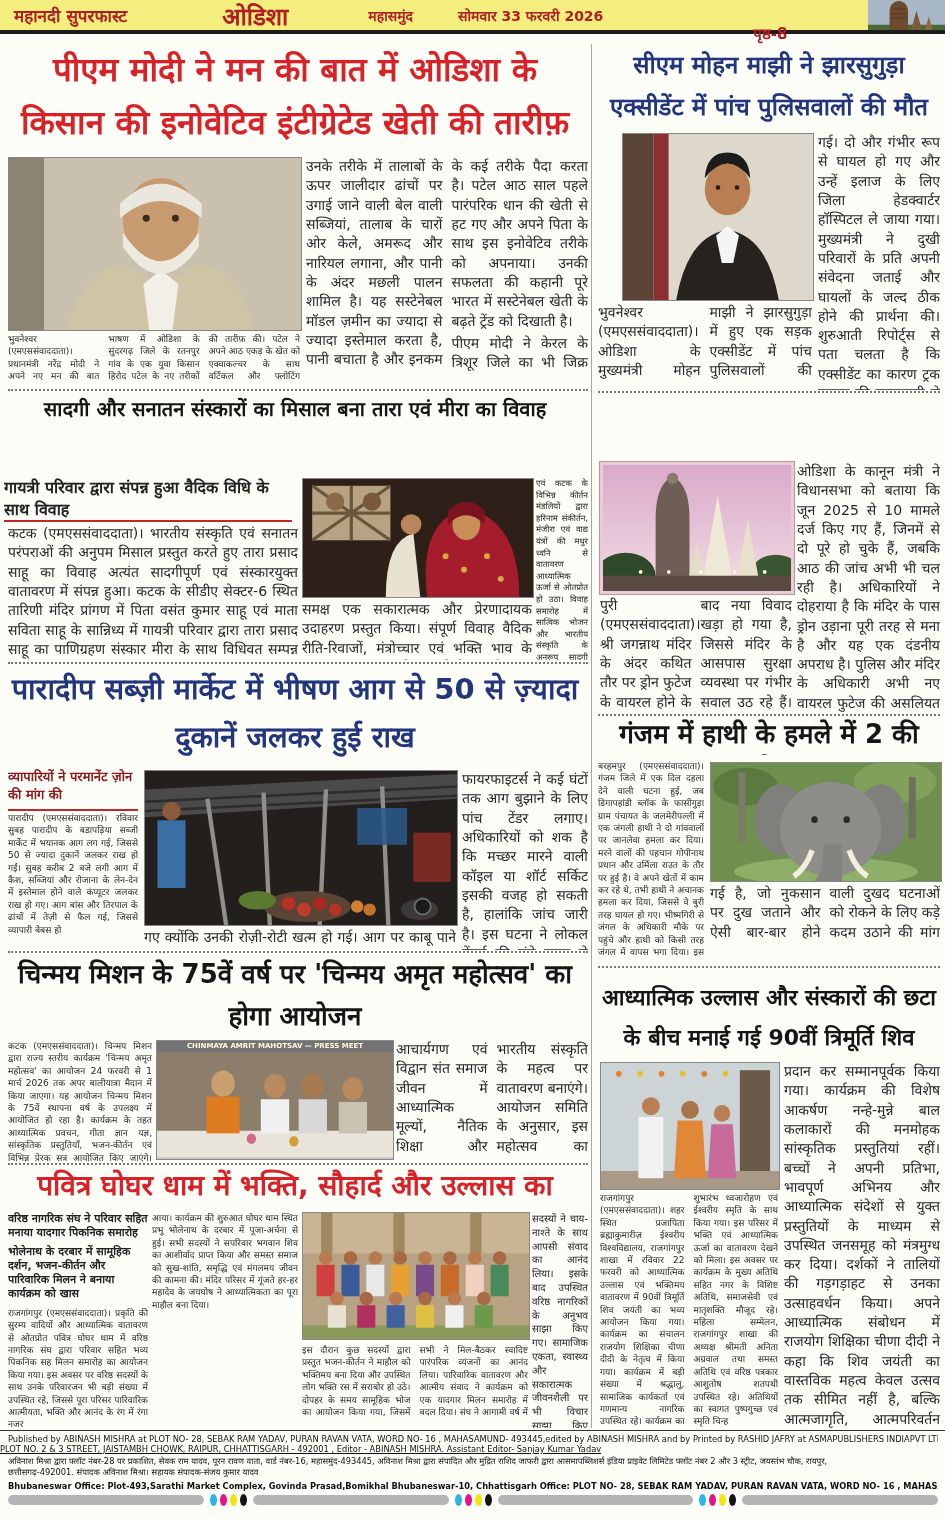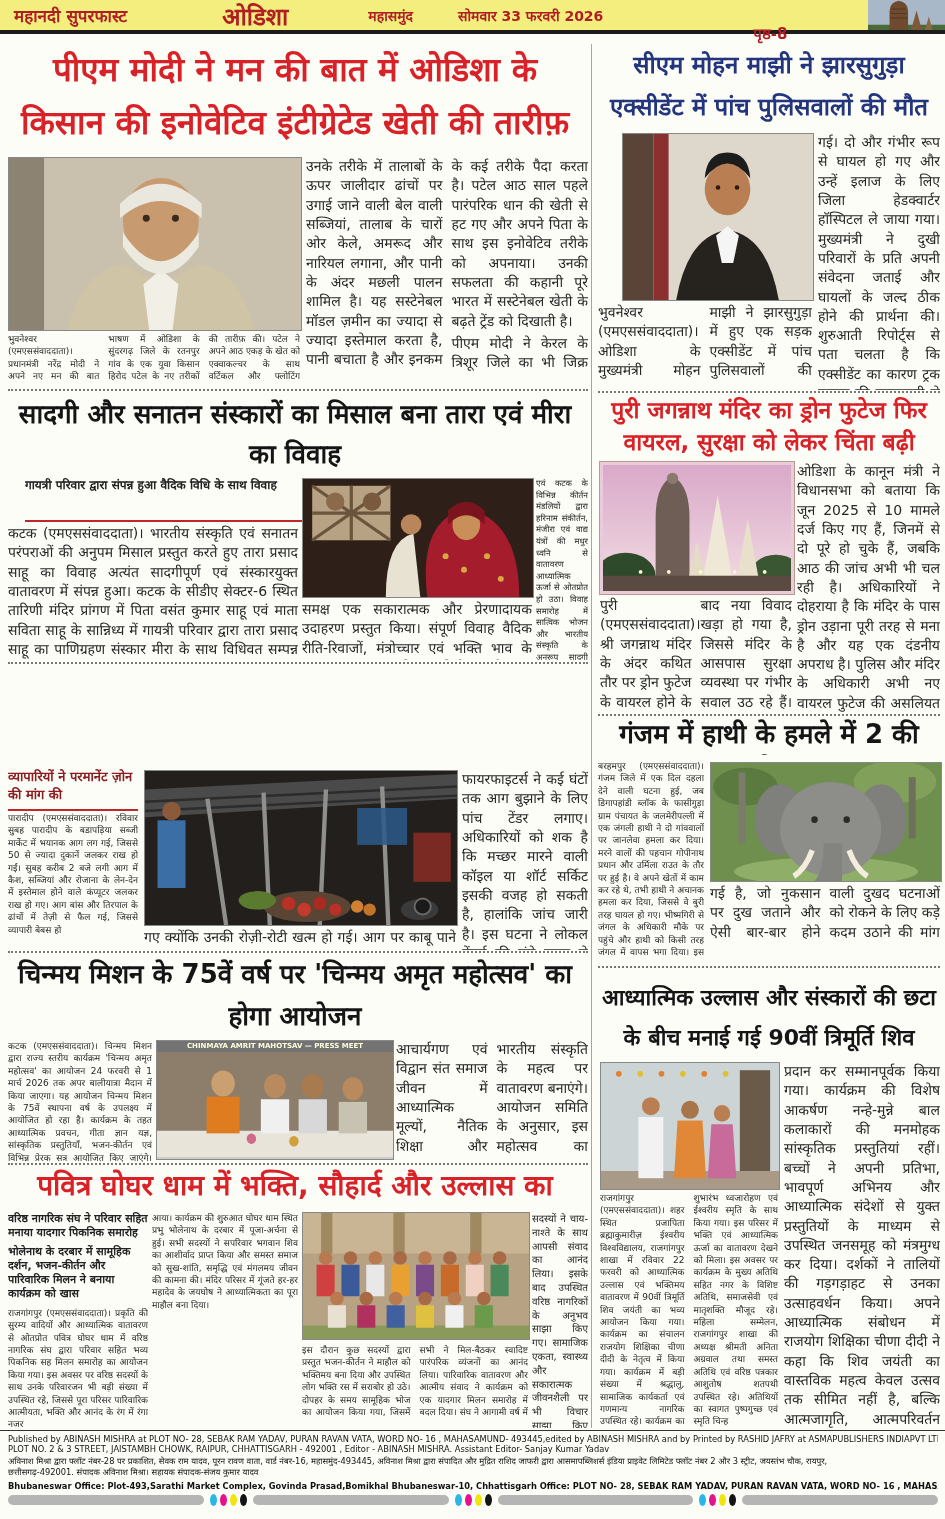--- a/index.html
+++ b/index.html
@@ -110,22 +110,22 @@
       <circle cx="50" cy="29" r="1.2" fill="#2a1a10"></circle>
       <circle cx="60" cy="29" r="1.2" fill="#2a1a10"></circle>
     </svg>
   </div>
   <div class="abs bt" style="left:818px;top:133px;width:122px;height:257px;">गई। दो और गंभीर रूप से घायल हो गए और उन्हें इलाज के लिए जिला हेडक्वार्टर हॉस्पिटल ले जाया गया। मुख्यमंत्री ने दुखी परिवारों के प्रति अपनी संवेदना जताई और घायलों के जल्द ठीक होने की प्रार्थना की। शुरुआती रिपोर्ट्स से पता चलता है कि एक्सीडेंट का कारण ट्रक ड्राइवर की लापरवाही से गाड़ी चलाना था। स्थानीय लोग और साथी पुलिसवाले मौके पर पहुंचे, बचाव काम में मदद की और मलबे से लाशें निकालीं। इस घटना ने पूरे राज्य के पुलिस फोर्स में दुख की छाया डाल दी है और ड्यूटी पर तैनात पुलिसवालों के सामने आने वाले खतरों को सामने ला दिया है।</div>
   <div class="abs bt cols2" style="left:598px;top:303px;width:214px;height:86px;">भुवनेश्वर (एमएससंवाददाता)। ओडिशा के मुख्यमंत्री मोहन माझी ने झारसुगुड़ा में हुए एक सड़क एक्सीडेंट में पांच पुलिसवालों की दुखद मौत पर गहरा दुख जताया है। यह एक्सीडेंट रविवार सुबह हुआ जब झारसुगुड़ा सदर पुलिस स्टेशन के सामने एक तेज रफ्तार ट्रक और बोलेरो PCR वैन में आमने-सामने टक्कर हो गई। इस टक्कर से पुलिस की गाड़ी के परखच्चे उड़ गए, जिससे पांच पुलिसवालों की तुरंत मौत हो</div>
 
   <div class="abs dotline" style="left:8px;top:389px;width:580px;"></div>
   <div class="abs dotline" style="left:598px;top:391px;width:342px;"></div>
 
-  <div class="abs hl hl-black" style="left:10px;top:394px;width:570px;height:80px;font-size:26px;line-height:1.55;">सादगी और सनातन संस्कारों का मिसाल बना तारा एवं मीरा का विवाह</div>
-  <div class="abs sub sub-rule" style="left:25px;top:477px;width:288px;height:40px;font-size:12px;line-height:1.35;">गायत्री परिवार द्वारा संपन्न हुआ वैदिक विधि के साथ विवाह</div>
+  <div class="abs hl hl-black" style="left:10px;top:394px;width:570px;height:80px;font-size:20px;line-height:1.55;">सादगी और सनातन संस्कारों का मिसाल बना तारा एवं मीरा का विवाह</div>
+  <div class="abs sub sub-rule" style="left:4px;top:477px;width:288px;height:40px;font-size:16px;line-height:1.35;">गायत्री परिवार द्वारा संपन्न हुआ वैदिक विधि के साथ विवाह</div>
   <div class="abs bt" style="left:8px;top:524px;width:290px;height:136px;">कटक (एमएससंवाददाता)। भारतीय संस्कृति एवं सनातन परंपराओं की अनुपम मिसाल प्रस्तुत करते हुए तारा प्रसाद साहू का विवाह अत्यंत सादगीपूर्ण एवं संस्कारयुक्त वातावरण में संपन्न हुआ। कटक के सीडीए सेक्टर-6 स्थित तारिणी मंदिर प्रांगण में पिता वसंत कुमार साहू एवं माता सविता साहू के सान्निध्य में गायत्री परिवार द्वारा तारा प्रसाद साहू का पाणिग्रहण संस्कार मीरा के साथ विधिवत सम्पन्न किया गया। आज के आधुनिक युग में जहाँ विवाह समारोहों में डीजे, चमकदार लाइटें, बैंड-बाजा, आतिशबाज़ी तथा मांसाहार एवं मदिरापान की व्यवस्थाएँ सामान्य हो गई हैं, वहीं इस विवाह ने समाज के</div>
 
   <div class="abs photo thinframe" style="left:302px;top:478px;width:230px;height:118px;">
     <svg viewBox="0 0 100 52" preserveAspectRatio="none">
       <rect width="100" height="52" fill="#2e2019"></rect>
       <rect x="4" y="3" width="34" height="24" fill="#b8a284"></rect>
       <path d="M4 3 L38 27 M38 3 L4 27 M21 3 V27 M4 15 H38" stroke="#6a543c" stroke-width="1.4"></path>
       <circle cx="14" cy="10" r="4" fill="#8a6a4a"></circle>
       <circle cx="30" cy="10" r="4" fill="#7a5a3f"></circle>
       <path d="M36 52 Q36 27 48 24 L51 52 Z" fill="#e8e2d2"></path>
@@ -137,21 +137,20 @@
         <circle cx="70" cy="40" r="1.3" fill="#d8a840"></circle>
       <circle cx="80" cy="34" r="1.3" fill="#d8a840"></circle>
         <circle cx="86" cy="44" r="1.3" fill="#d8a840"></circle>
     </svg>
   </div>
   <div class="abs bt" style="left:302px;top:600px;width:230px;height:60px;">समक्ष एक सकारात्मक और प्रेरणादायक उदाहरण प्रस्तुत किया। संपूर्ण विवाह वैदिक रीति-रिवाजों, मंत्रोच्चार एवं भक्ति भाव के साथ सम्पन्न हुआ। नंदिया संकीर्तन मंडली</div>
   <div class="abs bt" style="left:536px;top:478px;width:52px;height:182px;font-size:8.4px;">एवं कटक के विभिन्न कीर्तन मंडलियों द्वारा हरिनाम संकीर्तन, मंजीरा एवं वाद्य यंत्रों की मधुर ध्वनि से वातावरण आध्यात्मिक ऊर्जा से ओतप्रोत हो उठा। विवाह समारोह में सात्विक भोजन और भारतीय संस्कृति के अनुरूप सादगी के साथ आयोजन किया गया। इस विवाह की चर्चा क्षेत्र में गली-गली में हो रही है। उल्लेखनीय है कि इस विवाह ने समाज को आध्यात्मिक मूल्यों एवं सादगी की प्रेरणा दी, और समस्त वैवाहिक कार्यक्रम गरिमामय ढंग से सम्पन्न हुआ।</div>
 
   <div class="abs dotline" style="left:8px;top:662px;width:580px;"></div>
 
-  <div class="abs hl hl-red" style="left:598px;top:394px;width:342px;height:64px;font-size:23px;line-height:1.4;">पुरी जगन्नाथ मंदिर का ड्रोन फुटेज फिर वायरल, सुरक्षा को लेकर चिंता बढ़ी</div>
 
   <div class="abs photo frame-pink" style="left:600px;top:462px;width:188px;height:126px;">
     <svg viewBox="0 0 100 66" preserveAspectRatio="none">
       <defs>
           <linearGradient id="sky" x1="0" y1="0" x2="0" y2="1">
         <stop offset="0" stop-color="#d9a9c9"></stop>
             <stop offset="1" stop-color="#f2dce2"></stop>
       </linearGradient>
         </defs>
       <rect width="100" height="66" fill="url(#sky)"></rect>
@@ -168,20 +167,21 @@
       <circle cx="52" cy="56" r="1" fill="#fff8d8"></circle>
         <circle cx="70" cy="56" r="1" fill="#fff8d8"></circle>
       <circle cx="86" cy="56" r="1" fill="#fff8d8"></circle>
     </svg>
   </div>
   <div class="abs bt cols2" style="left:600px;top:596px;width:192px;height:116px;">पुरी (एमएससंवाददाता)। श्री जगन्नाथ मंदिर के अंदर कथित तौर पर ड्रोन फुटेज के वायरल होने के बाद नया विवाद खड़ा हो गया है, जिससे मंदिर के आसपास सुरक्षा व्यवस्था पर गंभीर सवाल उठ रहे हैं। पुरी पुलिस के एंटी-ड्रोन सिस्टम लगाने के बार-बार आश्वासन के बावजूद, गैर-कानूनी ड्रोन उड़ानों की घटनाएं बिना रुके जारी हैं। सरकारी रिकॉर्ड से पता चलता है कि पिछले 19 महीनों में कम से कम 10 उल्लंघन हुए हैं, जिसमें ड्रोन मंदिर परिसर के ऊपर या पास उड़ते हुए देखे गए हैं।</div>
   <div class="abs bt" style="left:797px;top:462px;width:143px;height:250px;">ओडिशा के कानून मंत्री ने विधानसभा को बताया कि जून 2025 से 10 मामले दर्ज किए गए हैं, जिनमें से दो पूरे हो चुके हैं, जबकि आठ की जांच अभी भी चल रही है। अधिकारियों ने दोहराया है कि मंदिर के पास ड्रोन उड़ाना पूरी तरह से मना है और यह एक दंडनीय अपराध है। पुलिस और मंदिर के अधिकारी अभी नए वायरल फुटेज की असलियत की जांच कर रहे हैं और जिम्मेदार लोगों की पहचान करने की कोशिश कर रहे हैं। अधिकारियों ने ज़ोर दिया कि मंदिर की पवित्रता की रक्षा के लिए एडवांस्ड एंटी-ड्रोन टेक्नोलॉजी को प्राथमिकता दी जाएगी।</div>
 
   <div class="abs dotline" style="left:598px;top:714px;width:342px;"></div>
 
+  <div class="abs hl hl-blue" style="left:10px;top:666px;width:570px;height:98px;font-size:29px;line-height:1.65;">पारादीप सब्ज़ी मार्केट में भीषण आग से 50 से ज़्यादा दुकानें जलकर हुई राख</div>
   <div class="abs sub sub-red sub-rule" style="left:8px;top:768px;width:130px;height:38px;font-size:13px;line-height:1.35;">व्यापारियों ने परमानेंट ज़ोन की मांग की</div>
   <div class="abs bt" style="left:8px;top:812px;width:130px;height:138px;font-size:9px;">पारादीप (एमएससंवाददाता)। रविवार सुबह पारादीप के बडापड़िया सब्जी मार्केट में भयानक आग लग गई, जिससे 50 से ज्यादा दुकानें जलकर राख हो गईं। सुबह करीब 2 बजे लगी आग में कैश, सब्जियां और रोजाना के लेन-देन में इस्तेमाल होने वाले कंप्यूटर जलकर राख हो गए। आग बांस और तिरपाल के ढांचों में तेज़ी से फैल गई, जिससे व्यापारी बेबस हो</div>
 
   <div class="abs photo thinframe" style="left:144px;top:770px;width:312px;height:154px;">
     <svg viewBox="0 0 100 50" preserveAspectRatio="none">
       <rect width="100" height="50" fill="#221f1c"></rect>
       <path d="M0 6 L100 1 L100 9 L0 15 Z" fill="#4a4a4a"></path>
       <path d="M0 10 L100 5 M0 13 L100 8" stroke="#2c2c2c" stroke-width="0.8"></path>
       <path d="M20 9 L26 50 M38 7 L40 50 M58 6 L56 50 M76 5 L78 50" stroke="#8f8f8b" stroke-width="1.4"></path>
       <rect x="68" y="12" width="16" height="12" fill="#2a5a8a" opacity="0.85"></rect>
@@ -330,21 +330,21 @@
         <circle cx="80" cy="38" r="3" fill="#a86a44"></circle>
           <rect x="76" y="41" width="8" height="10" fill="#6a9a4a"></rect>
       </g>
     </svg>
   </div>
   <div class="abs bt" style="left:532px;top:1212px;width:56px;height:216px;font-size:10px;">सदस्यों ने चाय-नाश्ते के साथ आपसी संवाद का आनंद लिया। इसके बाद उपस्थित वरिष्ठ नागरिकों के अनुभव साझा किए गए। सामाजिक एकता, स्वास्थ्य और सकारात्मक जीवनशैली पर भी विचार साझा किए गए।</div>
   <div class="abs bt cols2" style="left:302px;top:1344px;width:226px;height:84px;font-size:9px;">इस दौरान कुछ सदस्यों द्वारा प्रस्तुत भजन-कीर्तन ने माहौल को भक्तिमय बना दिया और उपस्थित लोग भक्ति रस में सराबोर हो उठे। दोपहर के समय सामूहिक भोज का आयोजन किया गया, जिसमें सभी ने मिल-बैठकर स्वादिष्ट पारंपरिक व्यंजनों का आनंद लिया। पारिवारिक वातावरण और आत्मीय संवाद ने कार्यक्रम को एक यादगार मिलन समारोह में बदल दिया। संघ ने आगामी वर्ष में भी इस तरह के आयोजन जारी रखने का संकल्प लिया।</div>
 
   <div class="abs solidline" style="left:0;top:1430px;width:945px;"></div>
   <div class="abs ft" style="left:8px;top:1434px;width:930px;">Published by ABINASH MISHRA at PLOT NO- 28, SEBAK RAM YADAV, PURAN RAVAN VATA, WORD NO- 16 , MAHASAMUND- 493445,edited by ABINASH MISHRA and   by Printed by RASHID JAFRY at ASMAPUBLISHERS INDIAPVT LTD</div>
-  <div class="abs ft" style="left:8px;top:1444px;width:930px;">PLOT NO. 2 &amp; 3 STREET, JAISTAMBH CHOWK, RAIPUR, CHHATTISGARH - 492001  , Editor -  ABINASH MISHRA. Assistant Editor- Sanjay Kumar Yadav</div>
+  <div class="abs ft" style="left:0;top:1444px;width:930px;text-decoration:underline;">PLOT NO. 2 &amp; 3 STREET, JAISTAMBH CHOWK, RAIPUR, CHHATTISGARH - 492001  , Editor -  ABINASH MISHRA. Assistant Editor- Sanjay Kumar Yadav</div>
   <div class="abs ft" style="left:8px;top:1455px;width:930px;">अविनाश मिश्रा द्वारा फ्लॉट नंबर-28 पर प्रकाशित, सेवक राम यादव, पूरन रावण वाता, वार्ड नंबर-16, महासमुंद-493445, अविनाश मिश्रा द्वारा संपादित और मुद्रित राशिद जाफरी द्वारा आसमापब्लिशर्स इंडिया प्राइवेट लिमिटेड फ्लॉट नंबर 2 और 3 स्ट्रीट, जयस्तंभ चौक, रायपुर,</div>
   <div class="abs ft" style="left:8px;top:1466px;width:930px;">छत्तीसगढ़-492001.  संपादक अविनाश मिश्रा।  सहायक संपादक-संजय कुमार यादव</div>
   <div class="abs ft" style="left:8px;top:1481px;width:930px;font-weight:bold;">Bhubaneswar Office: Plot-493,Sarathi Market Complex, Govinda Prasad,Bomikhal Bhubaneswar-10, Chhattisgarh Office: PLOT NO- 28, SEBAK RAM YADAV, PURAN RAVAN VATA, WORD NO- 16 , MAHASAMUND,Pin- 493445, Mo. 9556437592.</div>
 
   <div class="abs strip" style="left:8px;top:1493px;width:930px;height:14px;">
     <div class="bar"></div>
     <div class="dots">
       <div class="dot dot-c"></div>
       <div class="dot dot-m"></div>
       <div class="dot dot-y"></div>

